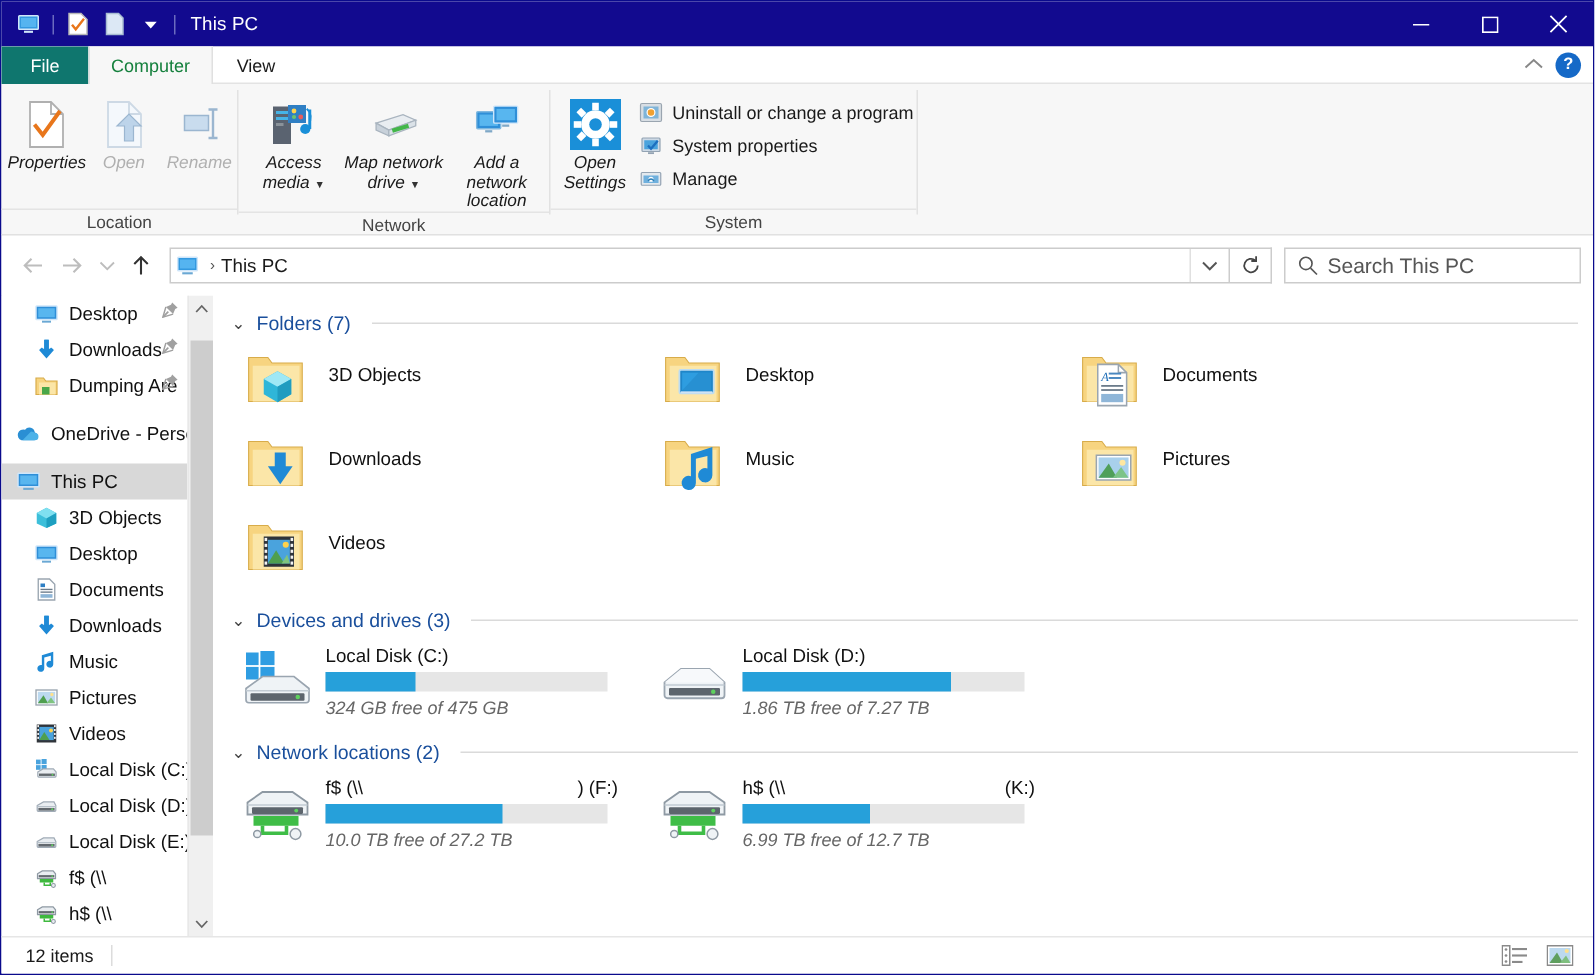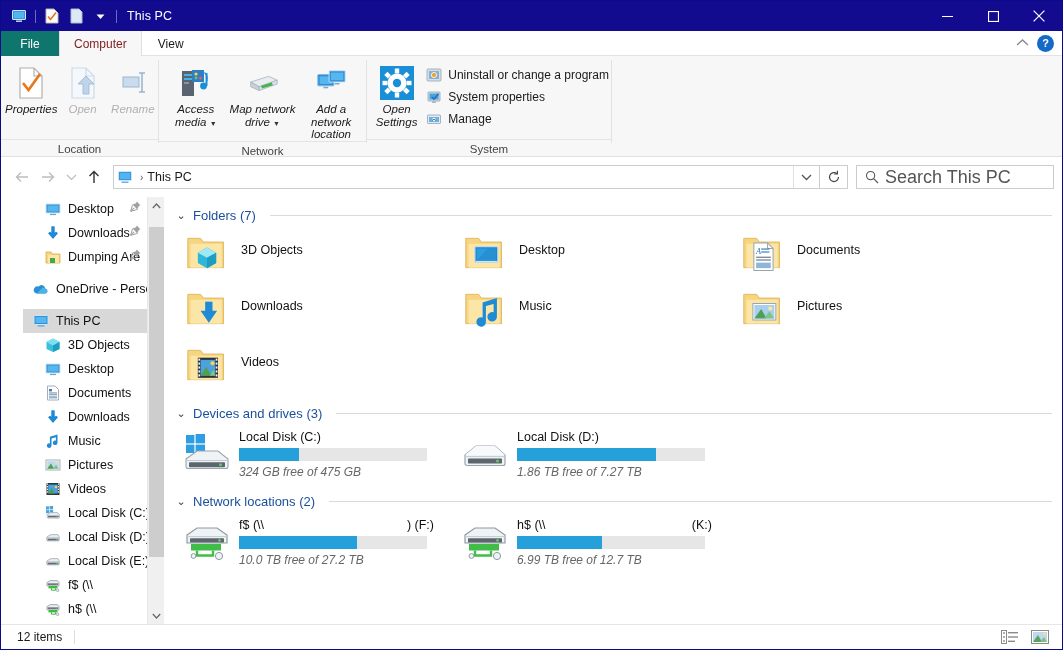--- a/index.html
+++ b/index.html
@@ -38,21 +38,21 @@
   .tabstrip {
     height:25px; flex:0 0 25px; background:#fff;
     display:flex; align-items:stretch; position:relative;
     border-bottom:1px solid #e3e3e3;
   }
   .tab {
     display:flex; align-items:center; justify-content:center;
     font-size:12px; padding:0 14px; min-width:58px; height:25px;
   }
   .tab.file { background:#0f766e; color:#fff; font-size:12px; min-width:58px; }
-  .tab.active { background:#f7f7f7; color:#7f1d1d; border-left:1px solid #e0e0e0; border-right:1px solid #e0e0e0;}
+  .tab.active { background:#f7f7f7; color:#15803d; border-left:1px solid #e0e0e0; border-right:1px solid #e0e0e0;}
   .tab.inactive { color:#1a1a1a; }
   .tabstrip-right { margin-left:auto; display:flex; align-items:center; gap:8px; padding-right:8px; }
   .helpbtn { width:17px; height:17px; border-radius:50%; background:#1569c7; color:#fff;
              font-size:11px; font-weight:bold; display:flex; align-items:center; justify-content:center; }
 
   
   .ribbon {
     flex:0 0 101px; height:101px; background:#f7f7f7;
     border-bottom:1px solid #dededede; position:relative;
     display:flex;
@@ -91,24 +91,24 @@
   .crumb-sep { font-size:10px; color:#555; padding:0 4px; }
   .crumb-txt { font-size:12.5px; color:#1a1a1a; }
   .addr-drop { margin-left:auto; width:26px; height:22px; display:flex; align-items:center; justify-content:center;
                border-left:1px solid #e0e0e0;}
   .refreshbtn { width:28px; height:24px; border:1px solid #cccccc; border-left:none;
                 display:flex; align-items:center; justify-content:center; background:#fff;}
   .searchbox {
     width:198px; height:24px; border:1px solid #cccccc; background:#fff; margin-left:8px;
     display:flex; align-items:center; gap:6px; padding-left:8px;
   }
-  .searchbox .ph { font-size:18px; color:#555; }
+  .searchbox .ph { font-size:14px; color:#555; }
 
   
-  .main { flex:1; display:flex; min-height:0;padding-left:22px; }
+  .main { flex:1; display:flex; min-height:0; }
 
   
   .sidebar {
     width:142px; flex:0 0 142px; background:#fff; position:relative;
     border-right:1px solid #ffffff; overflow:hidden;
   }
   .navlist { position:absolute; inset:0 17px 0 0; overflow:hidden; }
   .navitem {
     height:24px; display:flex; align-items:center; gap:7px; padding-left:22px; position:relative;
     white-space:nowrap;

